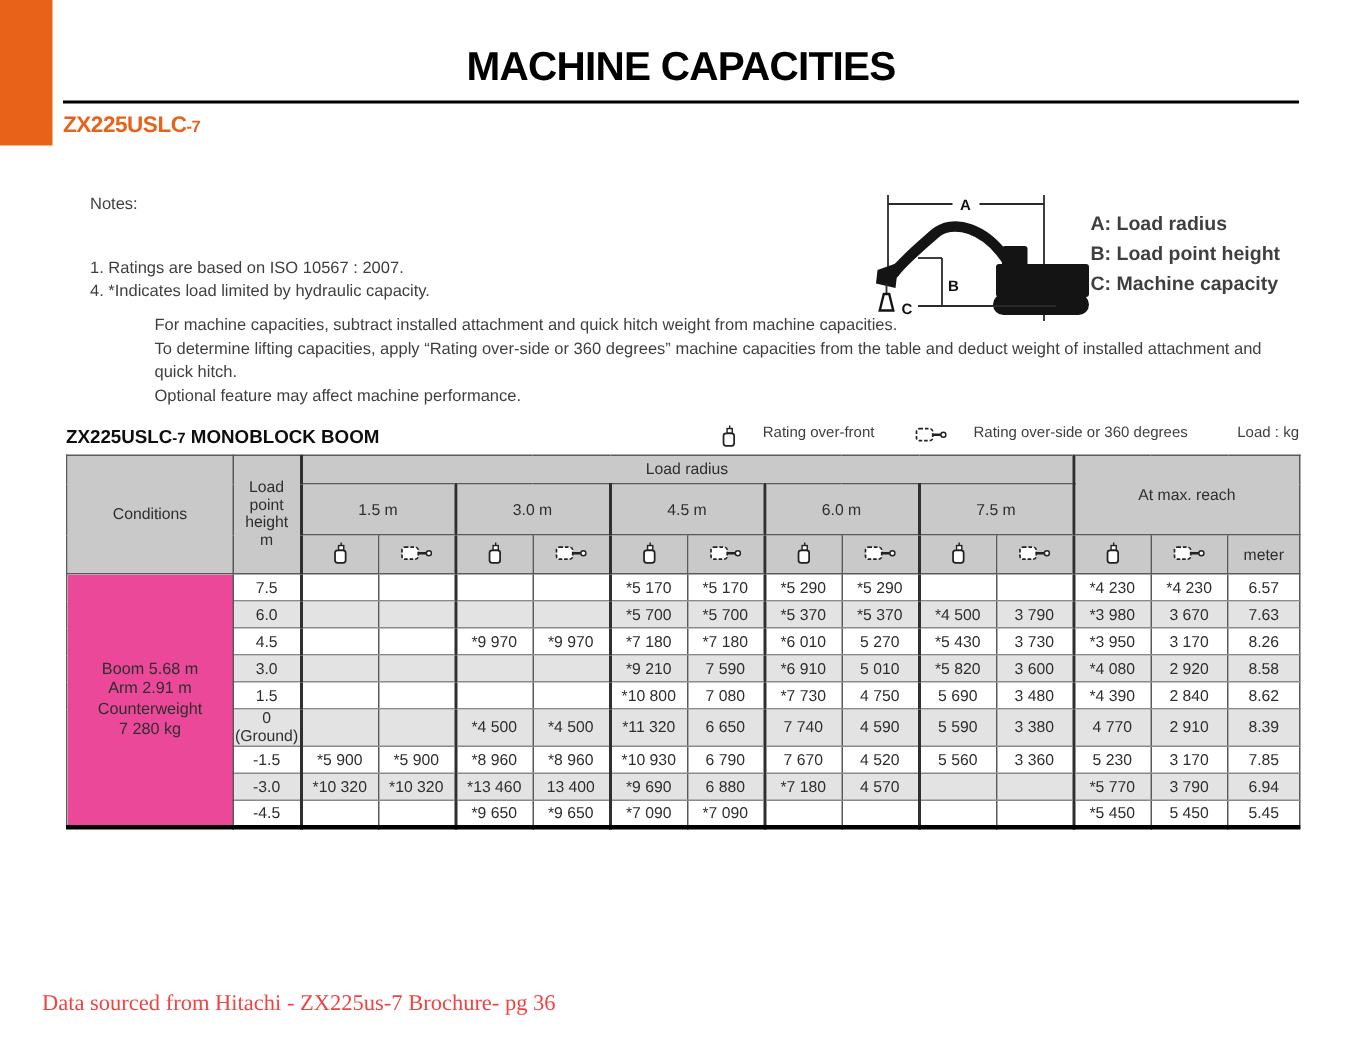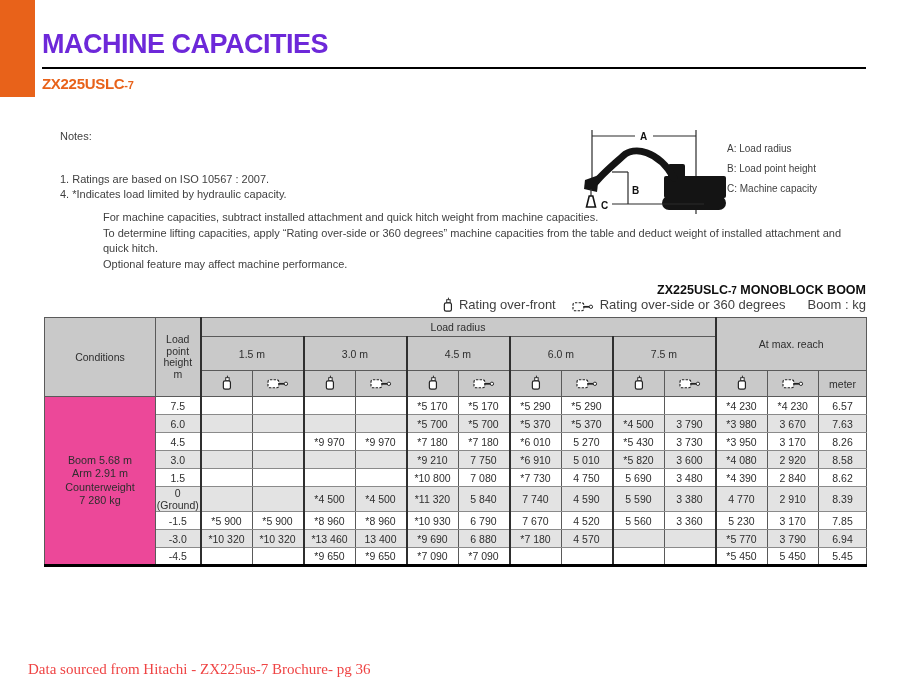--- a/index.html
+++ b/index.html
@@ -11,38 +11,38 @@
     --text:#3a3a3a;
   }
   *{margin:0;padding:0;box-sizing:border-box;}
   html,body{background:#fff;}
   body{
     width:908px;height:696px;position:relative;overflow:hidden;
     font-family:"Liberation Sans", sans-serif;color:var(--text);
   }
   .orange-bar{position:absolute;left:0;top:0;width:35px;height:97px;background:var(--accent);}
   .header{position:absolute;left:42px;top:28px;width:824px;}
-  .page-title{font-size:27px;font-weight:bold;color:#6d28d9;letter-spacing:-0.5px;line-height:32px;}
+  .page-title{font-size:27px;font-weight:bold;color:#000000;letter-spacing:-0.5px;line-height:32px;text-align:center;}
   .title-rule{height:0;border-top:2px solid #000;margin-top:7px;}
   .subtitle{margin-top:6px;font-weight:bold;color:var(--accent);font-size:15px;letter-spacing:-0.3px;}
   .small7{font-size:11px;font-weight:bold;}
   .notes{position:absolute;left:60px;top:129px;width:806px;font-size:11px;line-height:15px;color:#3f3f3f;}
   .notes-row{display:flex;flex-direction:column;}
   .notes-label{width:43px;flex:0 0 43px;}
   .notes-items{flex:1;}
   .note-item{white-space:pre-line;padding-left:15px;text-indent:-15px;}
   .notes-paras{margin-top:8px;padding-left:43px;}
   .note-para{line-height:15.5px;}
   .diagram{position:absolute;left:576px;top:126px;width:150px;height:92px;}
-  .diagram-legend{position:absolute;left:727px;top:139px;font-size:10px;line-height:20px;color:#3f3f3f;}
+  .diagram-legend{position:absolute;left:727px;top:139px;font-size:13px;line-height:20px;color:#3f3f3f;font-weight:bold;}
   .table-area{position:absolute;left:44px;top:283px;width:822px;}
-  .table-head-row{display:flex;justify-content:space-between;align-items:flex-end;margin-bottom:5px;flex-direction:column;}
+  .table-head-row{display:flex;justify-content:space-between;align-items:flex-end;margin-bottom:5px;}
   .table-title{font-size:12.5px;font-weight:bold;color:#0e0e0e;}
   .table-title .small7{font-size:10px;}
-  .table-legend{font-size:13px;color:#3f3f3f;display:flex;align-items:flex-end;gap:6px;}
+  .table-legend{font-size:10px;color:#3f3f3f;display:flex;align-items:flex-start;gap:17px;}
   .table-legend .unit{margin-left:16px;}
   .table-legend .icon{display:inline-flex;align-items:center;}
   table.cap{border-collapse:collapse;table-layout:fixed;width:822px;font-size:10.5px;color:#2e2e2e;
     border:1px solid #2b2b2b;border-bottom:3px solid #000;}
   table.cap th,table.cap td{border:1px solid var(--grid);text-align:center;vertical-align:middle;
     padding:0;overflow:hidden;font-weight:normal;}
   table.cap thead th{background:var(--header-bg);}
   table.cap thead tr:nth-child(1){height:19px;}
   table.cap thead tr:nth-child(2){height:34px;}
   table.cap thead tr:nth-child(3){height:26px;}
@@ -132,21 +132,21 @@
         </span>
       <span>Rating over-front</span>
       <span class="icon" id="legend-side-icon" style="margin-left:10px">
           <svg width="22" height="12" viewBox="0 0 27 15">
             <rect x="1" y="3.5" width="13.5" height="10" rx="2.4" fill="#fff" stroke="#222" stroke-width="1.4" stroke-dasharray="3 1.6"></rect>
             <line x1="14.5" y1="8.5" x2="21.3" y2="8.5" stroke="#222" stroke-width="2.2"></line>
             <circle cx="23.4" cy="8.5" r="2.1" fill="#fff" stroke="#222" stroke-width="1.2"></circle>
           </svg>
         </span>
       <span>Rating over-side or 360 degrees</span>
-      <span class="unit">Boom : kg</span>
+      <span class="unit">Load : kg</span>
     </div>
   </div>
 
   <table class="cap">
     <colgroup>
       <col style="width:111px">
         <col style="width:45px">
       <col style="width:51.5px">
         <col style="width:51.5px">
         <col style="width:51.5px">
@@ -297,21 +297,21 @@
           <td>3 170</td>
           <td>8.26</td>
         </tr>
         <tr class="alt">
           <td class="hcol">3.0</td>
           <td class="gb"></td>
           <td></td>
           <td class="gb"></td>
           <td></td>
           <td class="gb">*9 210</td>
-          <td>7 750</td>
+          <td>7 590</td>
           <td class="gb">*6 910</td>
           <td>5 010</td>
           <td class="gb">*5 820</td>
           <td>3 600</td>
           <td class="gb">*4 080</td>
           <td>2 920</td>
           <td>8.58</td>
         </tr>
         <tr>
           <td class="hcol">1.5</td>
@@ -329,21 +329,21 @@
           <td>2 840</td>
           <td>8.62</td>
         </tr>
         <tr class="alt">
           <td class="hcol">0 (Ground)</td>
           <td class="gb"></td>
           <td></td>
           <td class="gb">*4 500</td>
           <td>*4 500</td>
           <td class="gb">*11 320</td>
-          <td>5 840</td>
+          <td>6 650</td>
           <td class="gb">7 740</td>
           <td>4 590</td>
           <td class="gb">5 590</td>
           <td>3 380</td>
           <td class="gb">4 770</td>
           <td>2 910</td>
           <td>8.39</td>
         </tr>
         <tr>
           <td class="hcol">-1.5</td>

